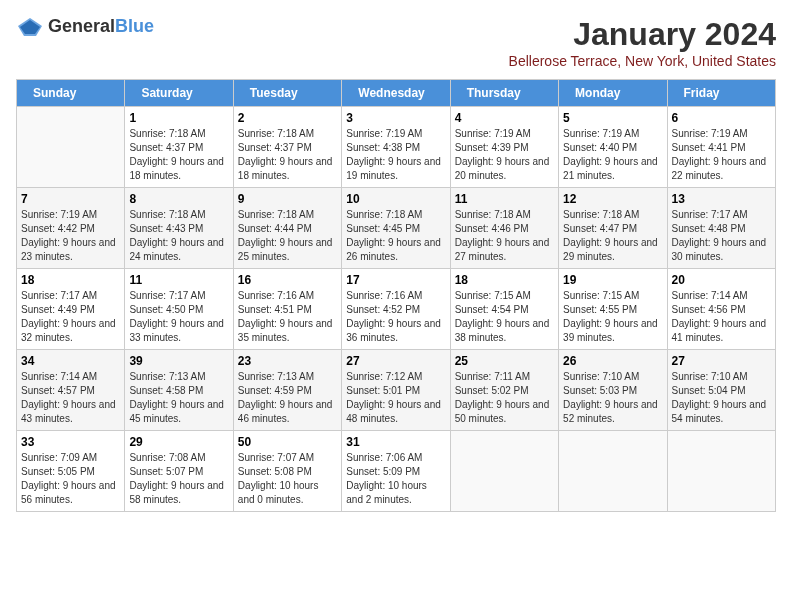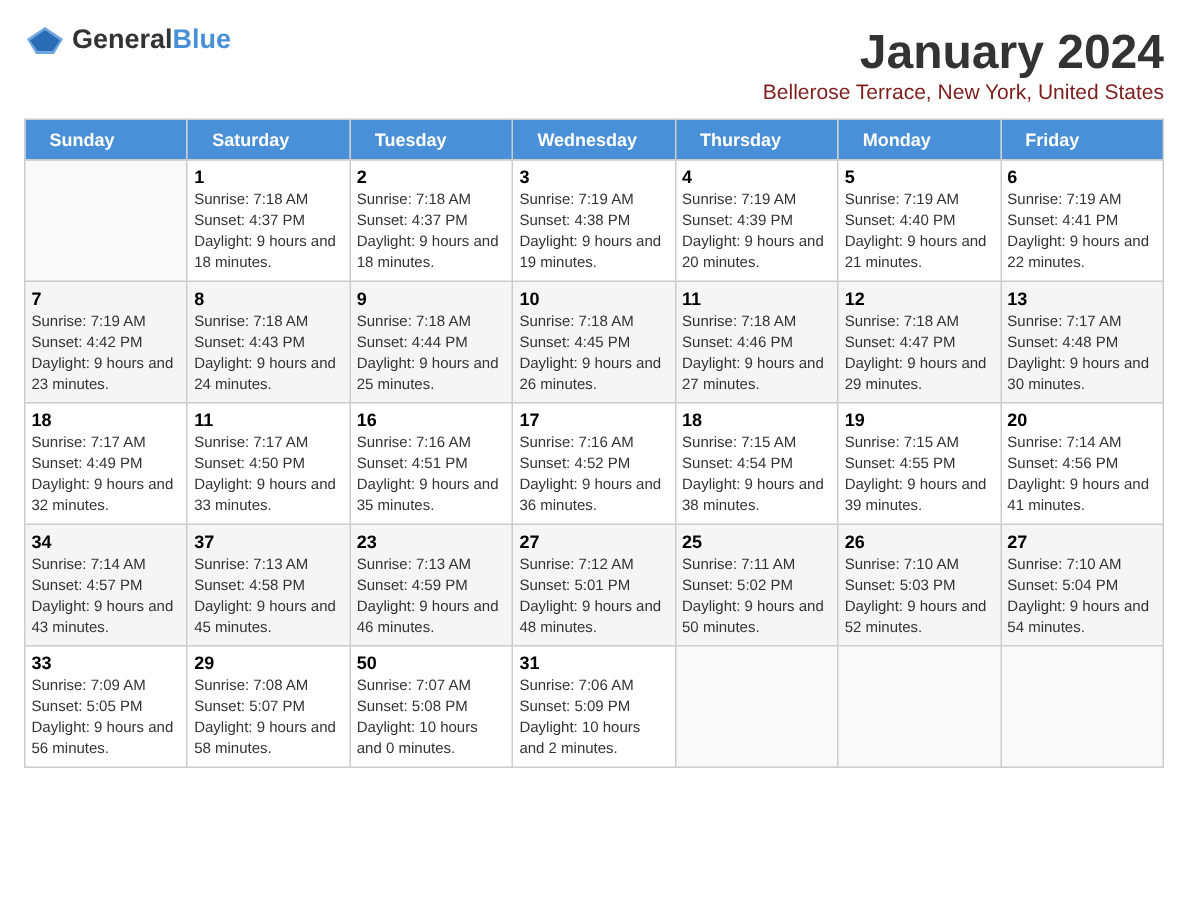--- a/index.html
+++ b/index.html
@@ -198,21 +198,21 @@
           <div class="day-number">20</div>
           <div class="day-info">Sunrise: 7:14 AM<br>Sunset: 4:56 PM<br>Daylight: 9 hours and 41 minutes.</div>
         </td>
       </tr>
       <tr>
         <td>
           <div class="day-number">34</div>
           <div class="day-info">Sunrise: 7:14 AM<br>Sunset: 4:57 PM<br>Daylight: 9 hours and 43 minutes.</div>
         </td>
         <td>
-          <div class="day-number">37</div>
+          <div class="day-number">39</div>
           <div class="day-info">Sunrise: 7:13 AM<br>Sunset: 4:58 PM<br>Daylight: 9 hours and 45 minutes.</div>
         </td>
         <td>
           <div class="day-number">23</div>
           <div class="day-info">Sunrise: 7:13 AM<br>Sunset: 4:59 PM<br>Daylight: 9 hours and 46 minutes.</div>
         </td>
         <td>
           <div class="day-number">27</div>
           <div class="day-info">Sunrise: 7:12 AM<br>Sunset: 5:01 PM<br>Daylight: 9 hours and 48 minutes.</div>
         </td>

